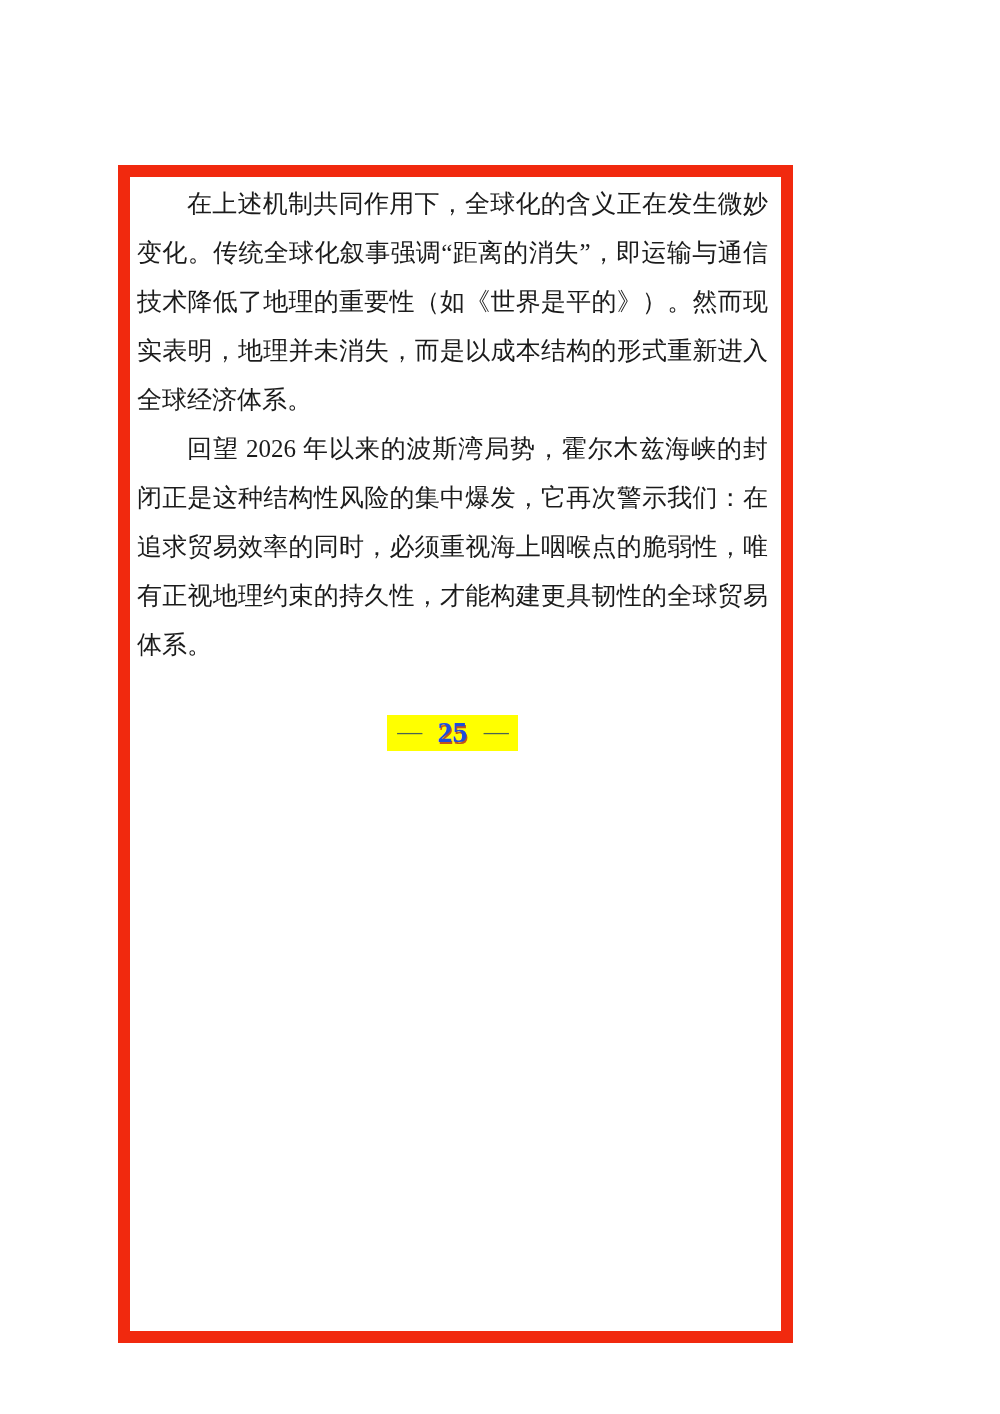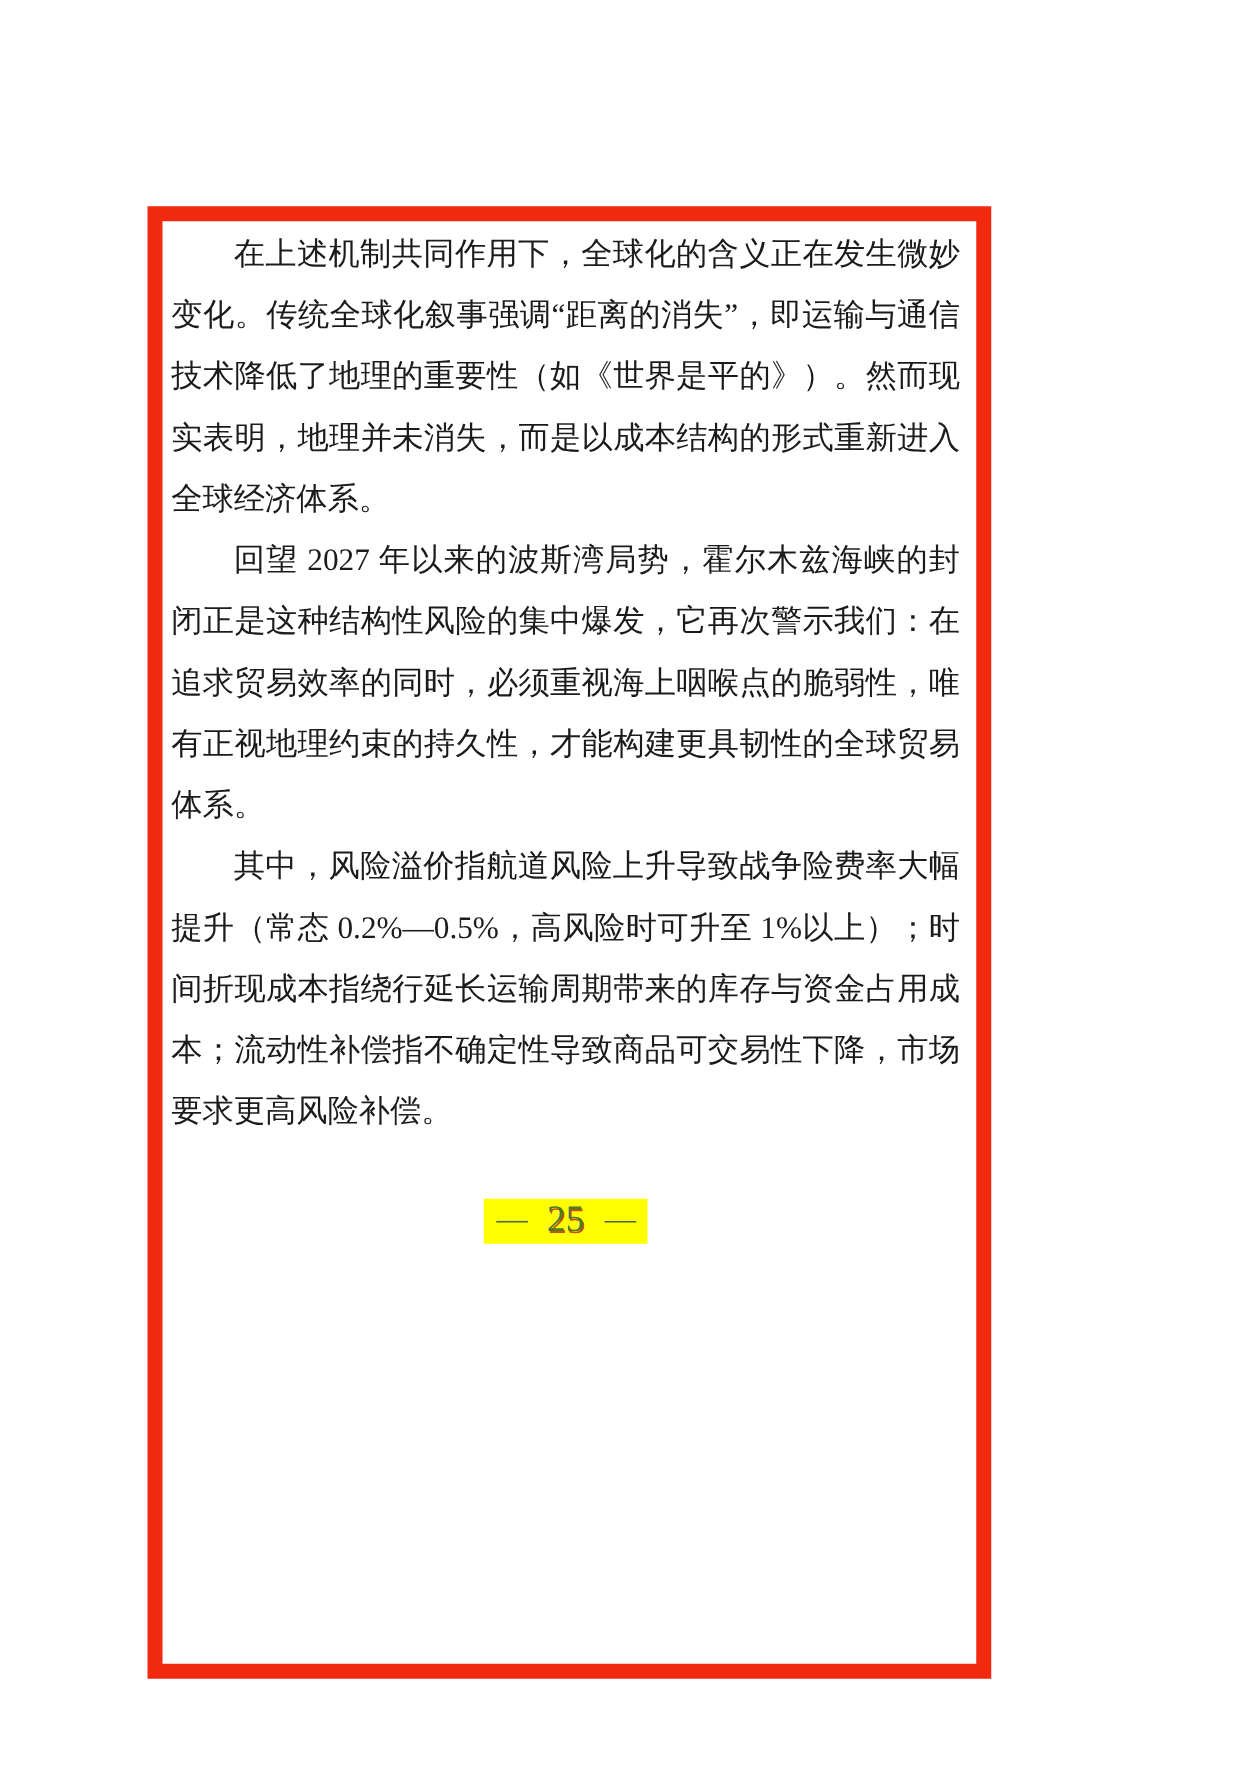--- a/index.html
+++ b/index.html
@@ -54,35 +54,34 @@
   }
   .footer-dash {
     color: #4a6455;
     font-size: 25px;
     letter-spacing: -1px;
     vertical-align: 2px;
   }
   .page-number {
     display: inline-block;
     margin: 0 10px;
-    color: #4d7c0f;
-    font-weight: normal;
+    color: #1d4ed8;
+    font-weight: bold;
     font-size: 30px;
     text-shadow: 1px 1.5px 0 #c2531a, -0.5px -0.5px 0 #ffd9a8;
   }
 </style>
 </head>
 <body>
 
 <div class="canvas">
   <div class="frame">
     <div class="content">
       <p class="para">在上述机制共同作用下，全球化的含义正在发生微妙变化。传统全球化叙事强调“距离的消失”，即运输与通信技术降低了地理的重要性（如《世界是平的》）。然而现实表明，地理并未消失，而是以成本结构的形式重新进入全球经济体系。</p>
-      <p class="para">回望 2027 年以来的波斯湾局势，霍尔木兹海峡的封闭正是这种结构性风险的集中爆发，它再次警示我们：在追求贸易效率的同时，必须重视海上咽喉点的脆弱性，唯有正视地理约束的持久性，才能构建更具韧性的全球贸易体系。</p>
-      <p class="para">其中，风险溢价指航道风险上升导致战争险费率大幅提升（常态 0.2%—0.5%，高风险时可升至 1%以上）；时间折现成本指绕行延长运输周期带来的库存与资金占用成本；流动性补偿指不确定性导致商品可交易性下降，市场要求更高风险补偿。</p>
+      <p class="para">回望 2026 年以来的波斯湾局势，霍尔木兹海峡的封闭正是这种结构性风险的集中爆发，它再次警示我们：在追求贸易效率的同时，必须重视海上咽喉点的脆弱性，唯有正视地理约束的持久性，才能构建更具韧性的全球贸易体系。</p>
 
       <div class="footer">
         <span class="pagenum-highlight">
           <span class="footer-dash">—</span>
           <span class="page-number">25</span>
           <span class="footer-dash">—</span>
         </span>
       </div>
     </div>
   </div>

